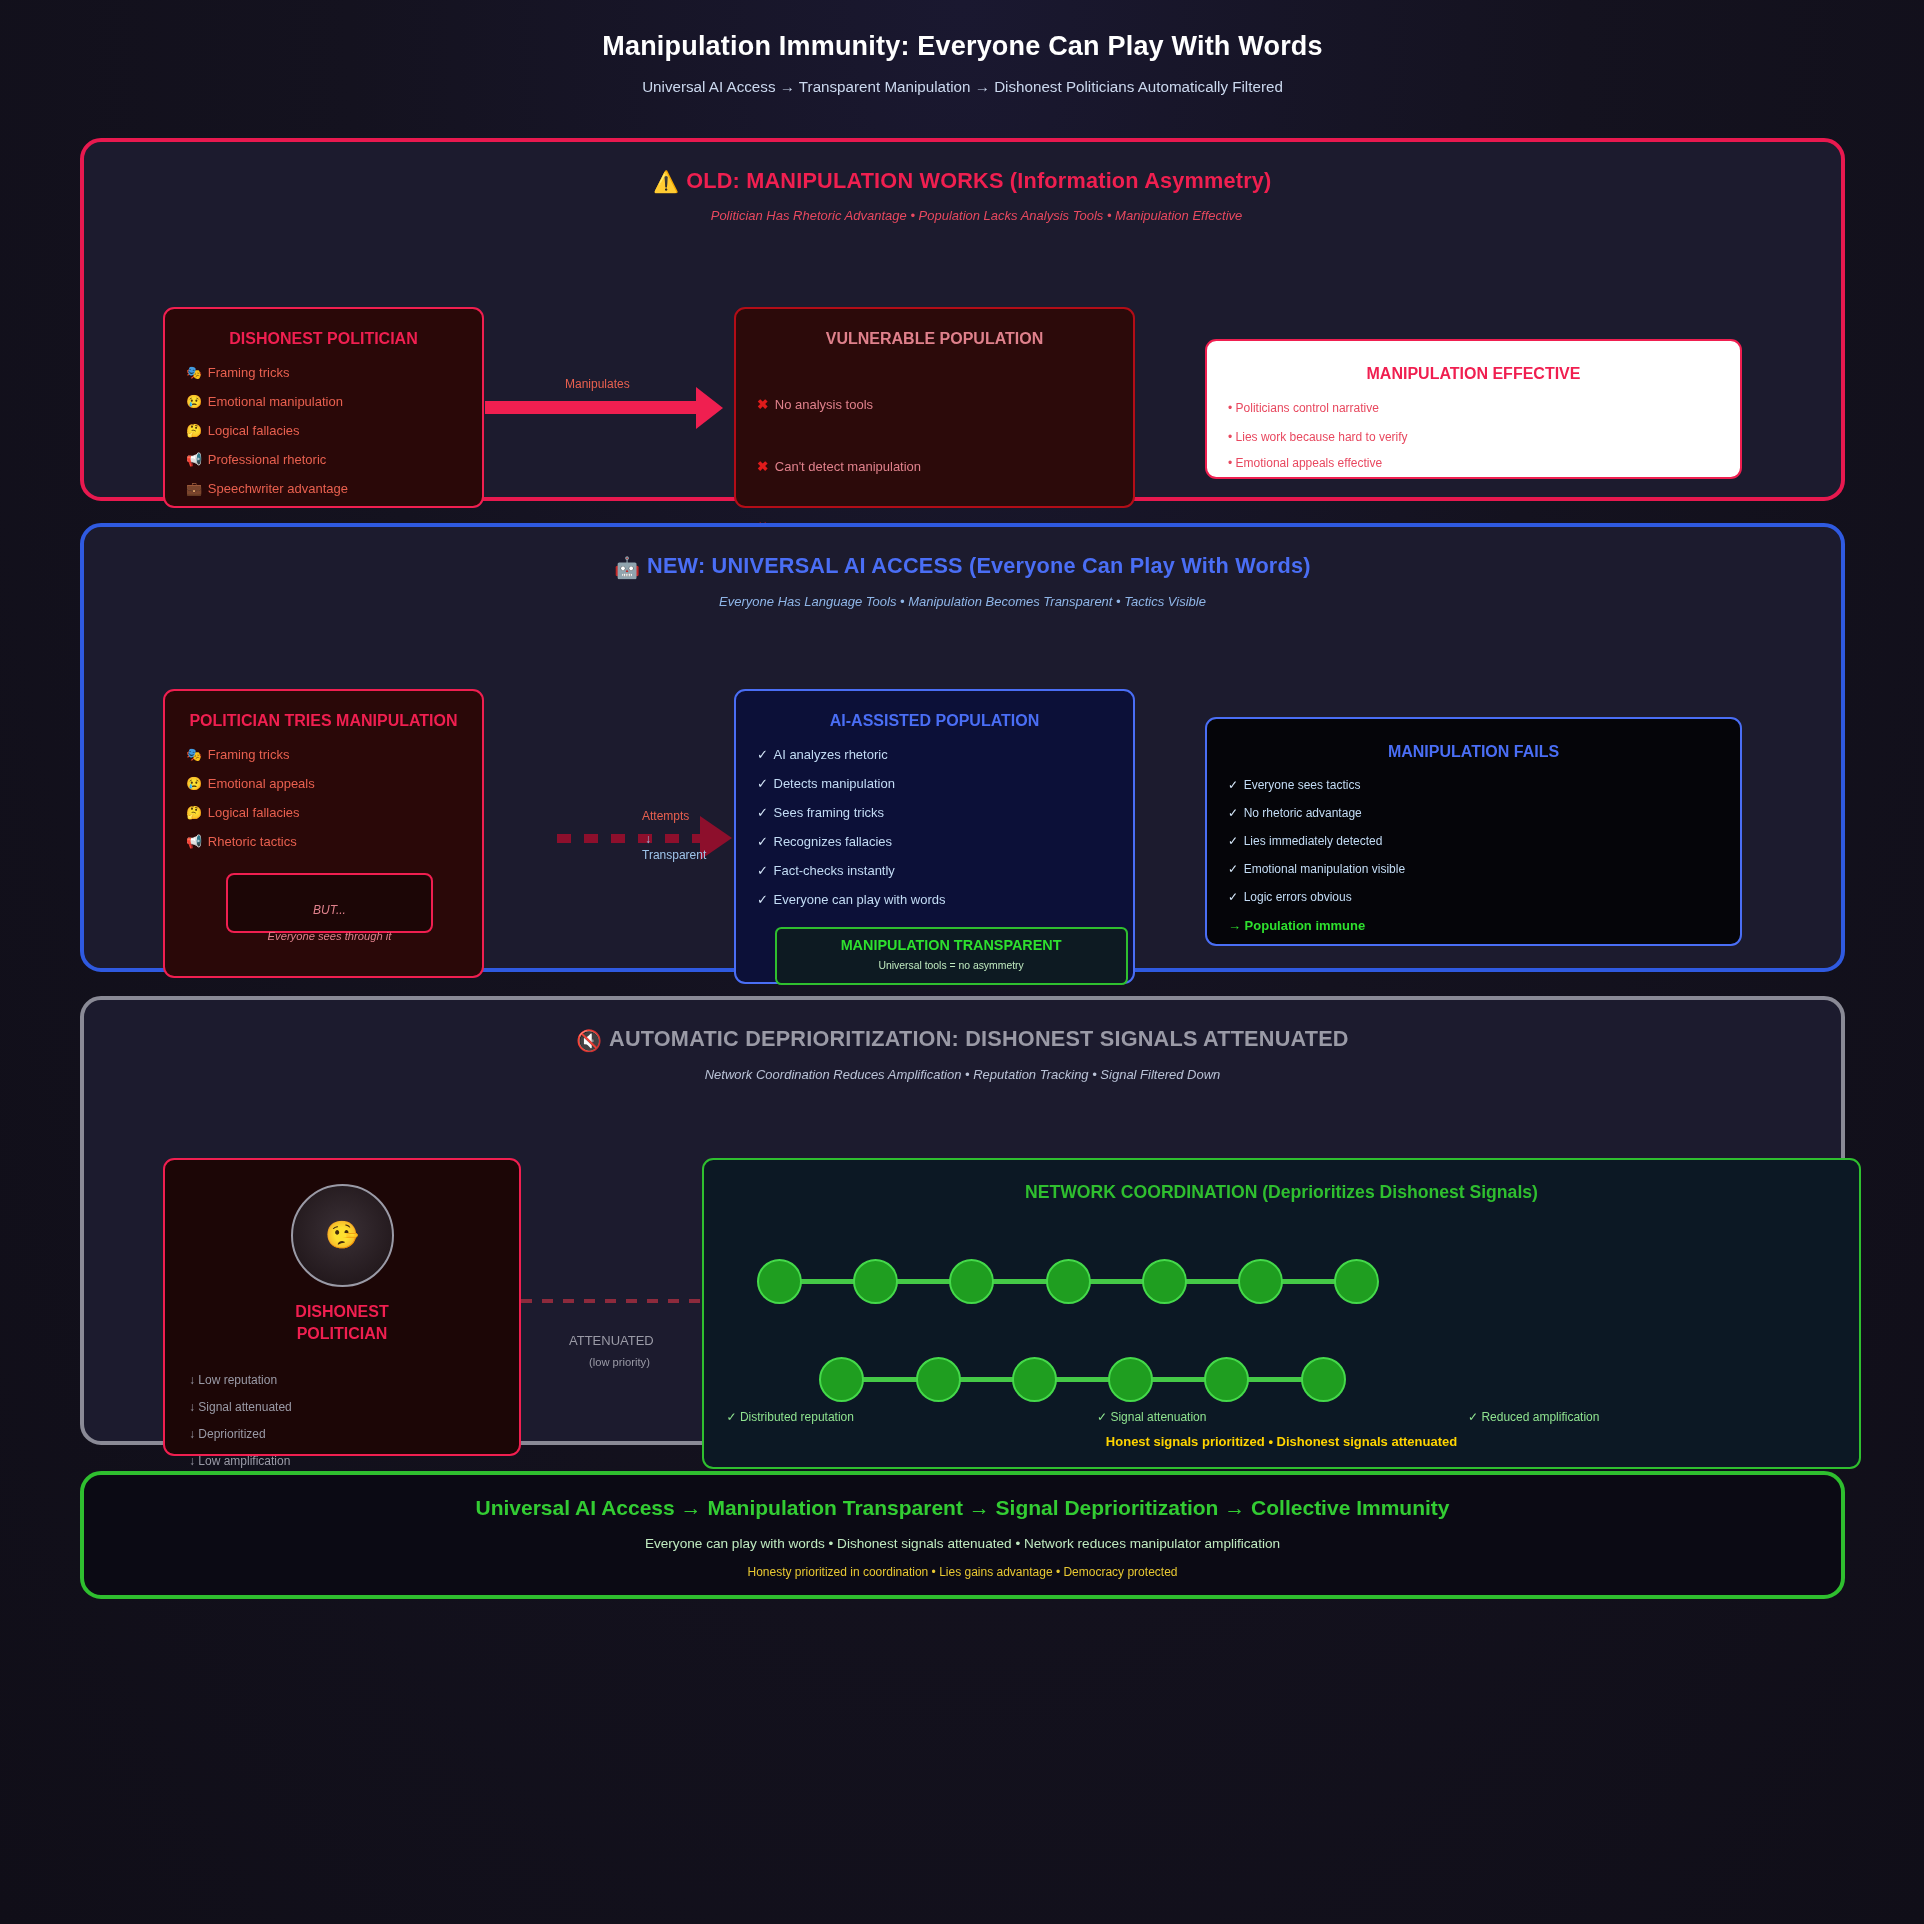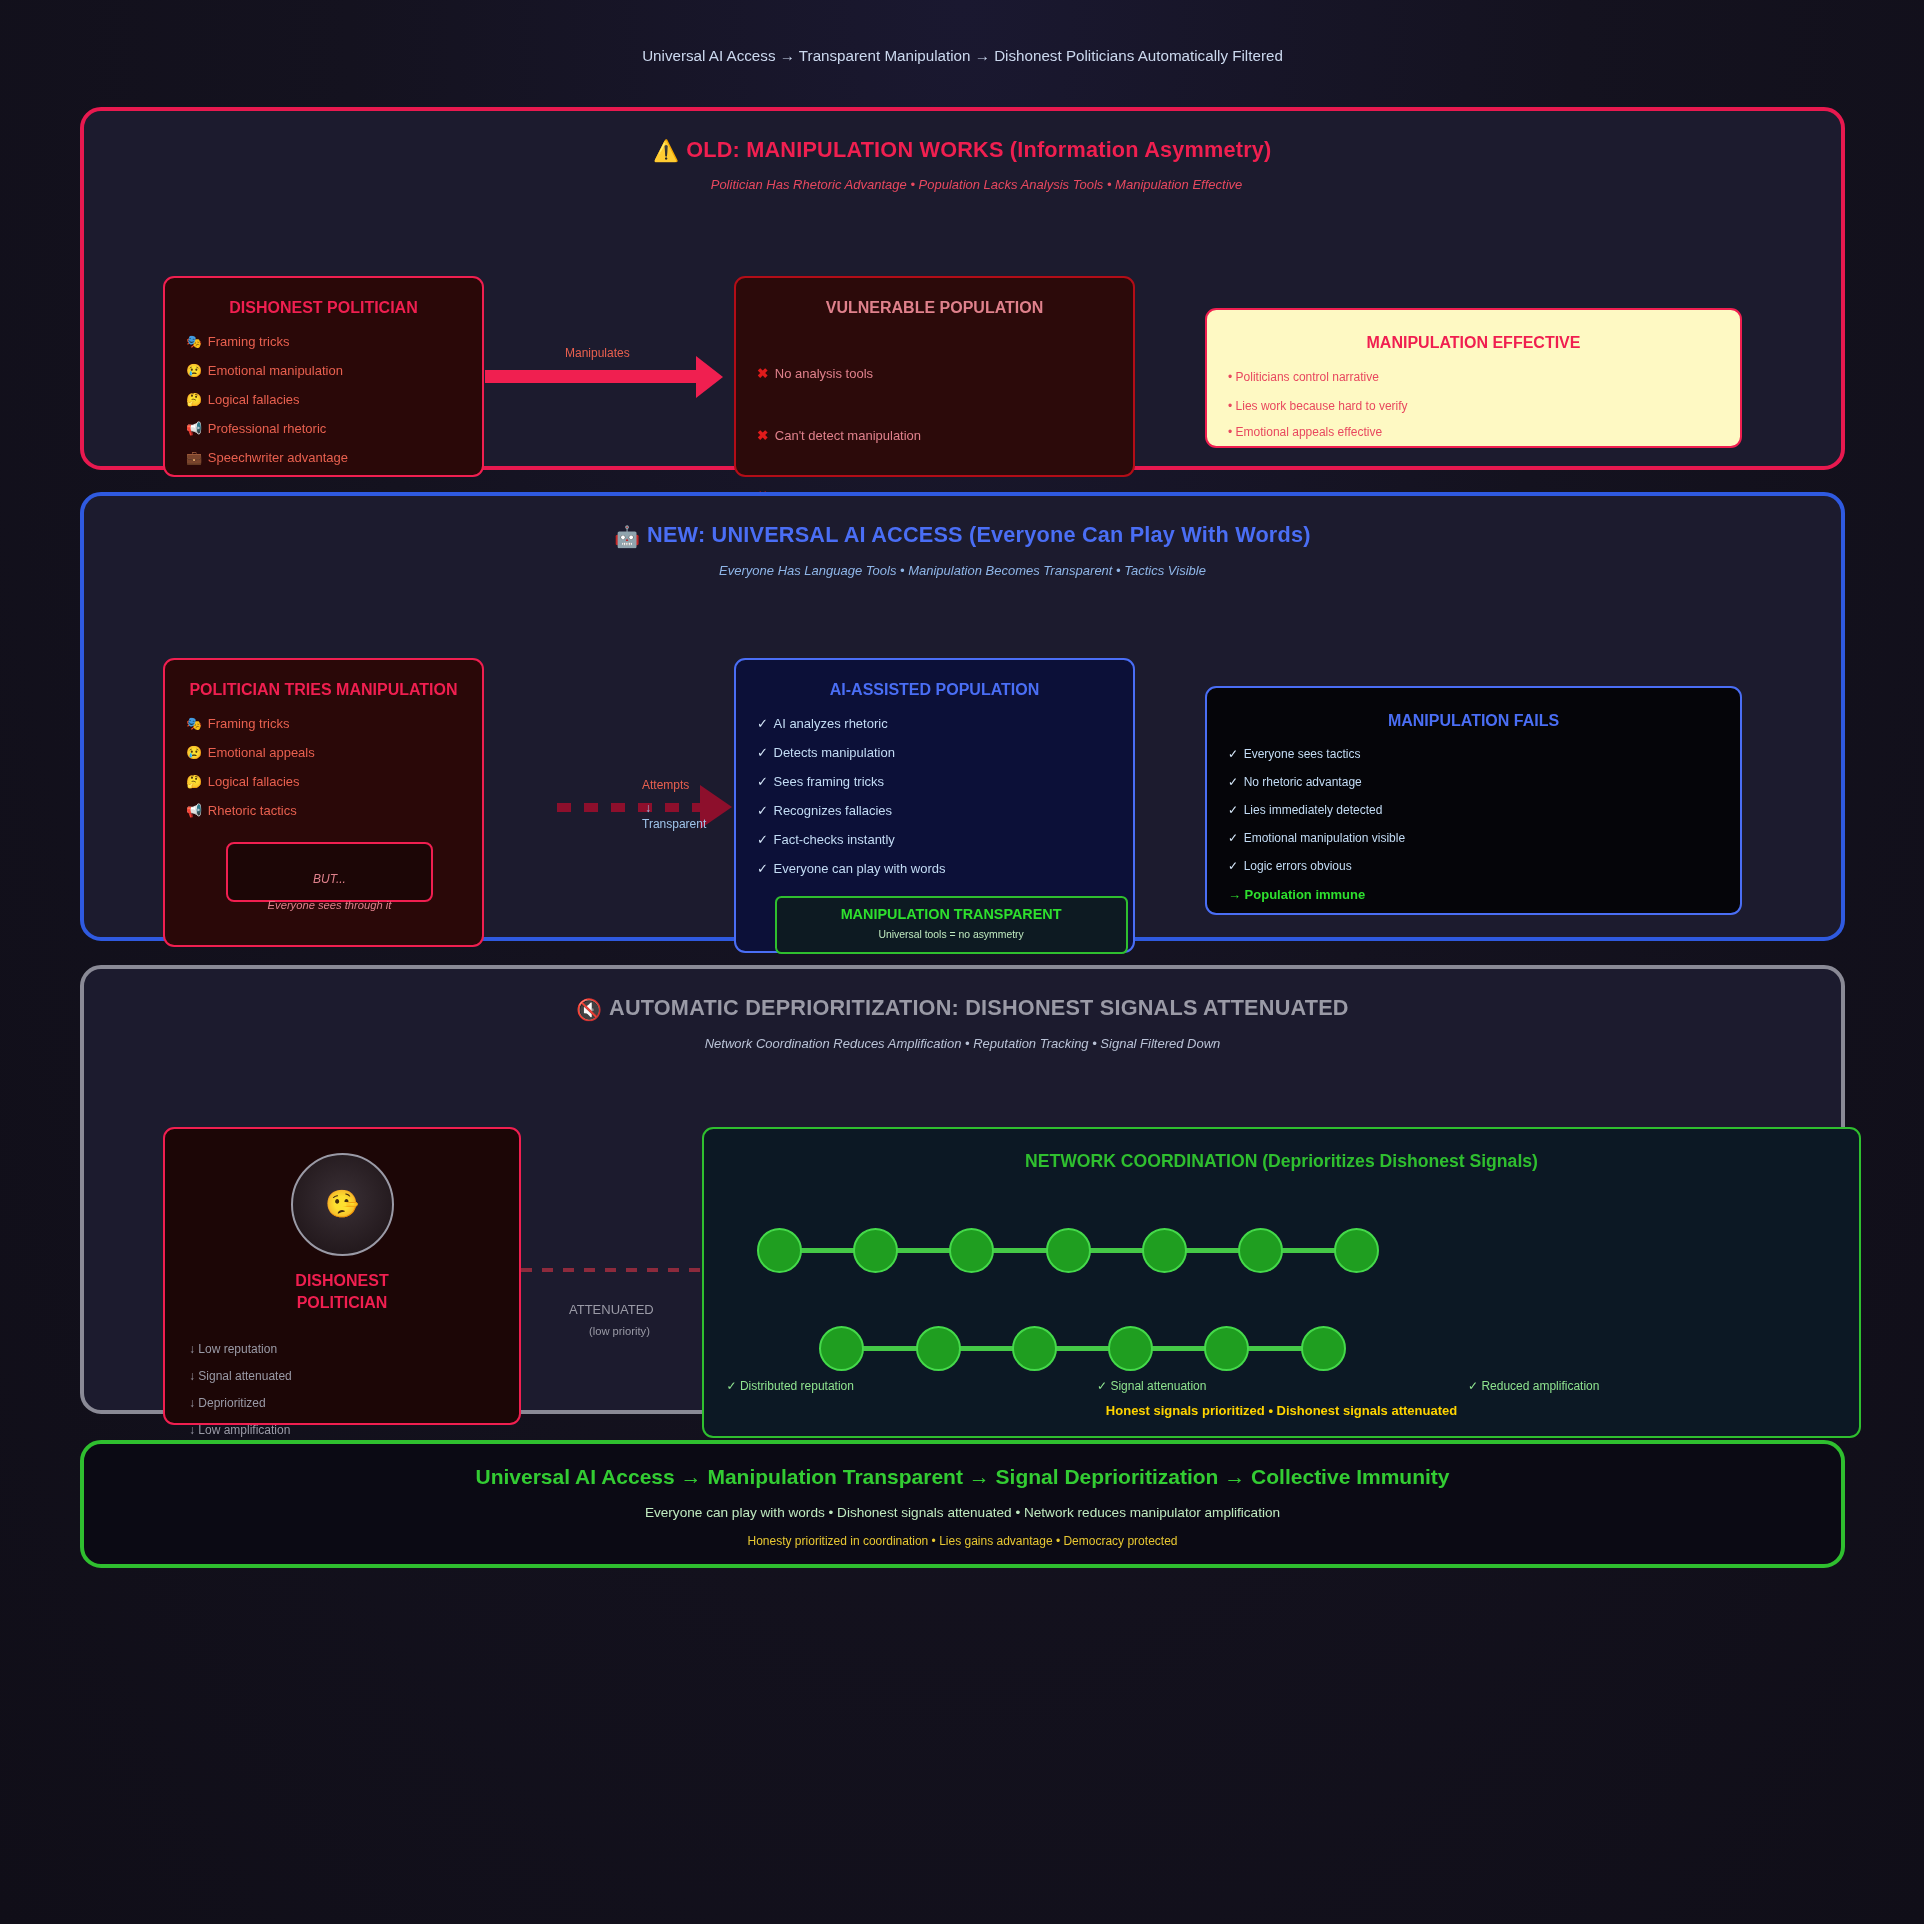--- a/index.html
+++ b/index.html
@@ -61,21 +61,21 @@
   .card-h {
     text-align: center; font-weight: bold; font-size: 16px; margin-bottom: 16px;
     line-height: 1.45;
   }
   .li { font-size: 13px; line-height: 1.0; margin-bottom: 16px; white-space: nowrap; }
   .li .ic { margin-right: 5.6px; }
 
   
   .card-darkred { background: #2a0808; border: 2.4px solid #f01f50; }
   .card-darkred2 { background: #2c0a0a; border: 2.4px solid #b30d17; }
-  .card-black-red { background: #fef9c3; border: 2.4px solid #f01f50; }
+  .card-black-red { background: #ffffff; border: 2.4px solid #f01f50; }
   .card-navy { background: #0c1038; border: 2.4px solid #4a6ef5; }
   .card-black-blue { background: #050509; border: 2.4px solid #4a6ef5; }
   .card-blackred3 { background: #1c0606; border: 2.4px solid #f01f50; }
   .card-greenpanel { background: #0d1a22; border: 2.4px solid #2fbf2f; }
 
   .txt-redlist { color: #e8604f; }
   .txt-pinklist { color: #e0818c; margin-top: 48px; }
   .txt-bluelist { color: #c3dcf5; }
 
   .xmark { color: #e01b1b; font-weight: bold; font-size: 13.6px; margin-right: 6.4px; }
@@ -151,20 +151,21 @@
     text-align: center; font-size: 13.6px; color: #bfe9bf; margin-top: 16px;
   }
   .foot-line3 {
     text-align: center; font-size: 12px; color: #e8c832; margin-top: 13.6px;
   }
 </style>
 </head>
 <body>
 
 <div class="page-header">
+  <div class="page-title">Manipulation Immunity: Everyone Can Play With Words</div>
   <div class="page-sub">Universal AI Access → Transparent Manipulation → Dishonest Politicians Automatically Filtered</div>
 </div>
 
 <div class="section sec-old">
   <div class="sec-title t-red">
     <span class="emoji">⚠️</span><span>OLD: MANIPULATION WORKS (Information Asymmetry)</span>
   </div>
   <div class="sec-sub s-red">Politician Has Rhetoric Advantage • Population Lacks Analysis Tools • Manipulation Effective</div>
 
   <div class="row">

